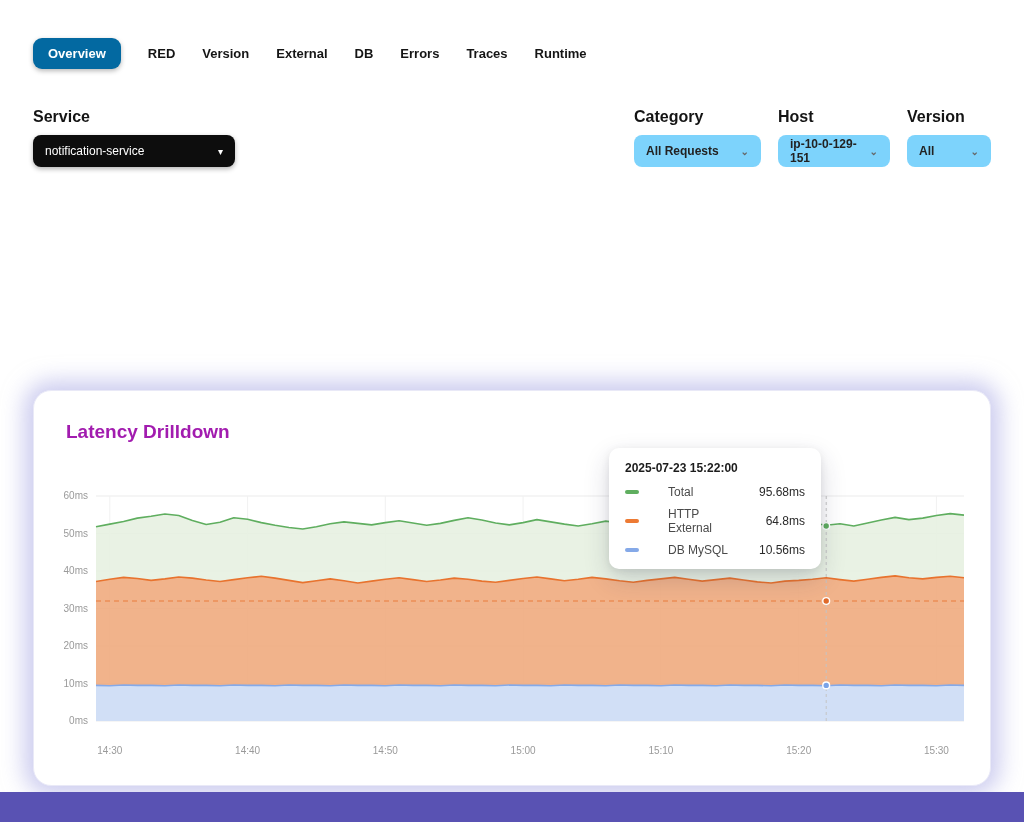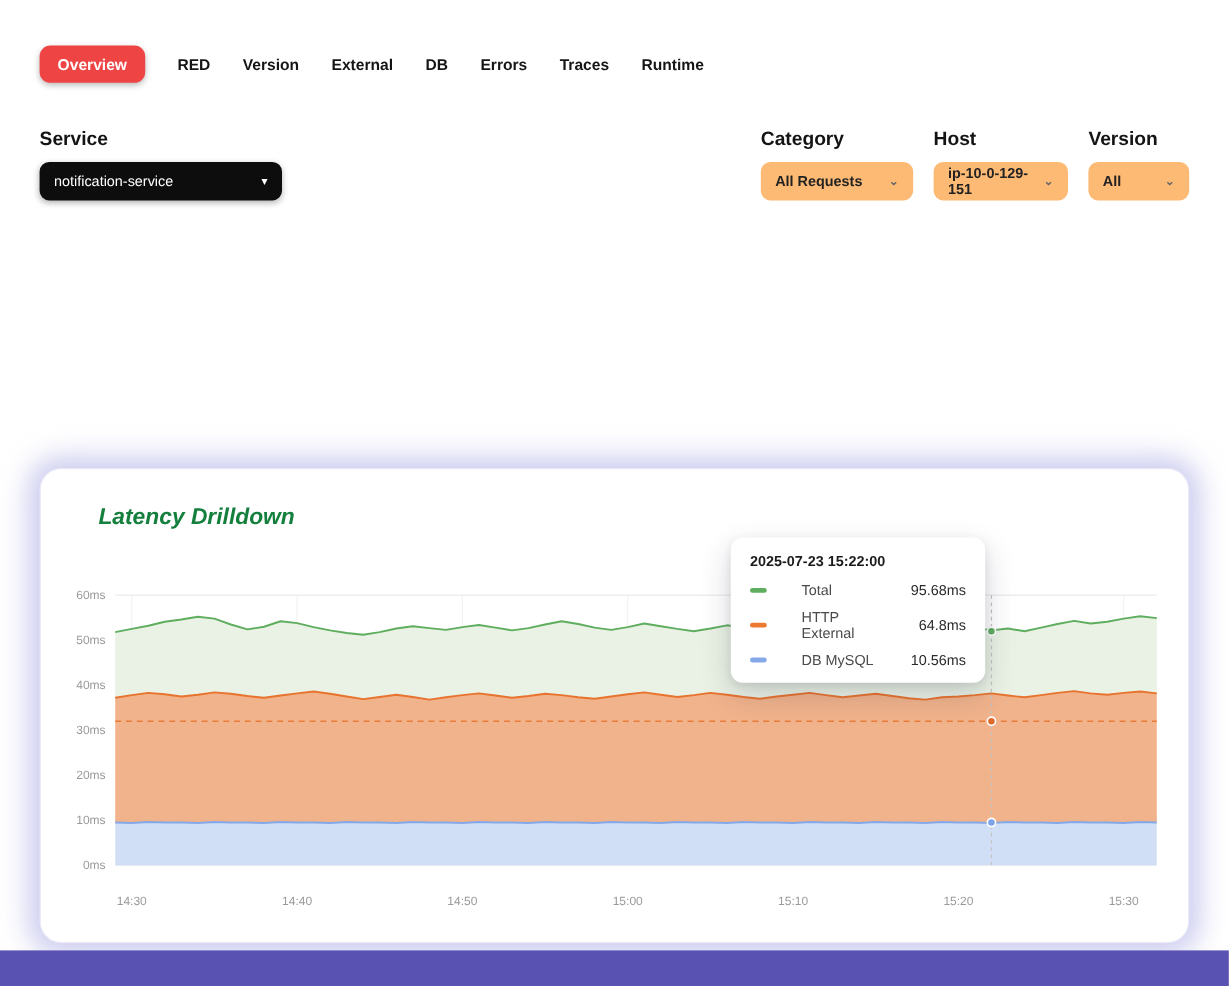--- a/index.html
+++ b/index.html
@@ -9,40 +9,40 @@
   }
   
   .header{position:absolute;left:33px;right:33px;top:38px;display:flex;justify-content:space-between;align-items:center;}
   .brand{display:flex;align-items:center;gap:9px;}
   .logo{width:31px;height:31px;background:#1d5be6;border-radius:7px;position:relative;flex:0 0 auto;}
   .logo-outer{position:absolute;left:7px;top:7px;width:17px;height:17px;border:2.6px solid #fff;border-radius:4px;box-sizing:border-box;}
   .logo-inner{position:absolute;left:5px;top:13px;width:9px;height:9px;background:#fff;border:1.5px solid #1d5be6;box-sizing:border-box;}
   .brand-text{font-size:21px;font-weight:700;color:#101010;letter-spacing:-0.2px;}
   .nav{display:flex;align-items:center;gap:27px;}
   .nav-item{font-size:13px;font-weight:700;color:#151515;cursor:pointer;white-space:nowrap;}
-  .nav-item.active{background:#ef4444;color:#ffffff;padding:8px 15px;border-radius:9px;box-shadow:0 2px 5px rgba(0,0,0,.28);}
+  .nav-item.active{background:#0369a1;color:#ffffff;padding:8px 15px;border-radius:9px;box-shadow:0 2px 5px rgba(0,0,0,.28);}
   
   .filters{position:absolute;left:33px;right:33px;top:108px;display:flex;justify-content:space-between;align-items:flex-start;}
   .filters-right{display:flex;gap:17px;}
   .filter-label{font-size:16px;font-weight:700;color:#141414;margin-bottom:9px;}
   .dd{height:32px;border-radius:8px;display:flex;align-items:center;justify-content:space-between;
       padding:0 12px;box-sizing:border-box;font-size:12px;cursor:pointer;}
   .dd.dark{background:#0d0d0d;color:#fff;width:202px;font-weight:400;box-shadow:0 2px 5px rgba(0,0,0,.3);}
-  .dd.light{background:#fdba74;color:#222;font-weight:600;}
+  .dd.light{background:#7dd3fc;color:#222;font-weight:600;}
   .chev{font-size:10px;margin-left:8px;}
   .dd.dark .chev{color:#fff;}
   .dd.light .chev{color:#666;}
   .f-category .dd{width:127px;}
   .f-host .dd{width:112px;}
   .f-version .dd{width:84px;}
   
   .card{position:absolute;left:33px;top:390px;width:958px;height:396px;background:#ffffff;border-radius:18px;
         box-shadow:0 0 22px 9px rgba(163,163,226,0.55);border:1px solid #e9e9f7;box-sizing:border-box;
         padding:28px 28px 0 28px;}
-  .card-title{font-size:19px;font-weight:700;color:#15803d;margin:2px 0 0 20px;font-style:italic;}
+  .card-title{font-size:19px;font-weight:700;color:#a21caf;margin:2px 0 0 4px;}
   #chart{position:absolute;left:8px;top:78px;}
   
   .tooltip{position:absolute;left:575px;top:57px;width:212px;background:#ffffff;border-radius:10px;
            box-shadow:0 10px 26px rgba(40,40,80,0.18),0 2px 8px rgba(0,0,0,0.08);
            padding:13px 16px 12px 16px;box-sizing:border-box;z-index:5;}
   .tt-title{font-size:12px;font-weight:700;color:#1c1c1c;margin-bottom:10px;}
   .tt-row{display:flex;align-items:center;margin-top:8px;font-size:12px;gap:20px;}
   .tt-marker{width:14px;height:4px;border-radius:2px;margin-right:9px;flex:0 0 auto;}
   .tt-label{color:#4a4a4a;flex:1;}
   .tt-value{color:#2a2a2a;}

